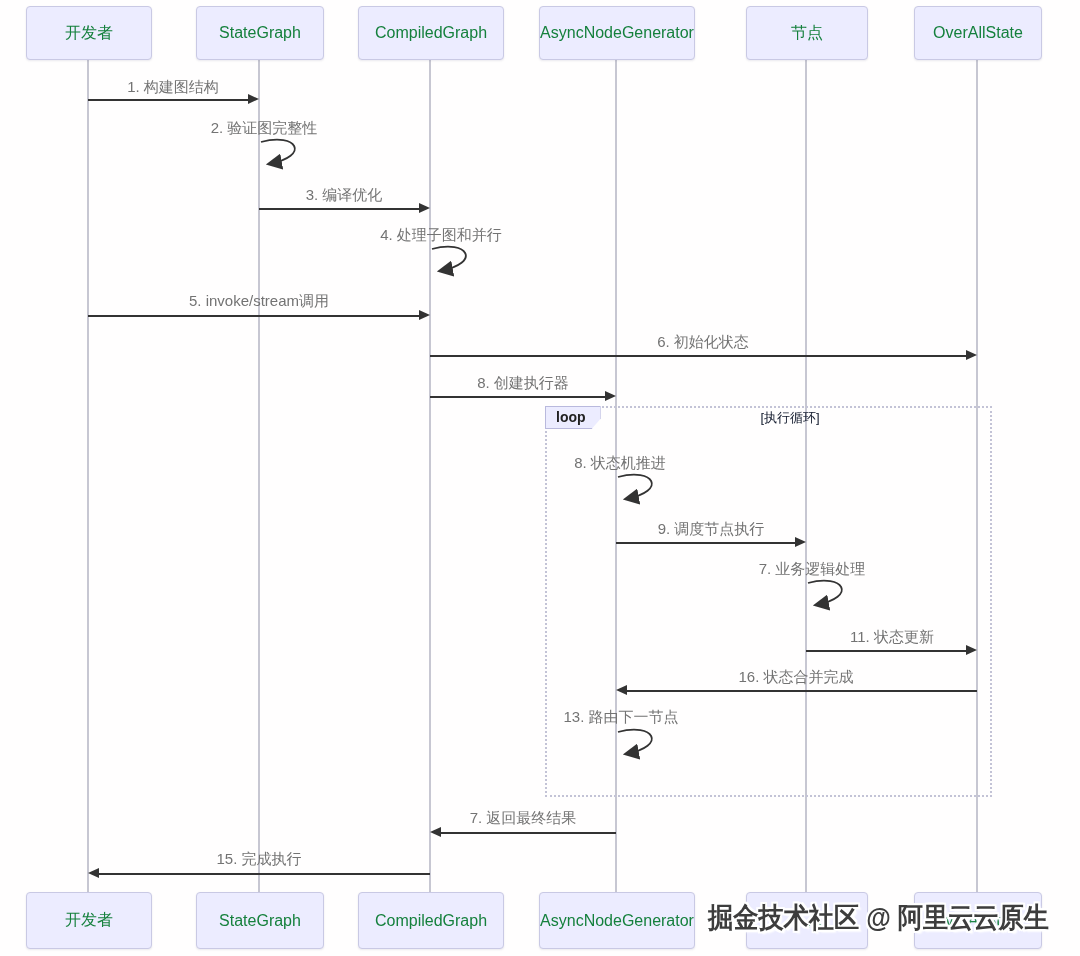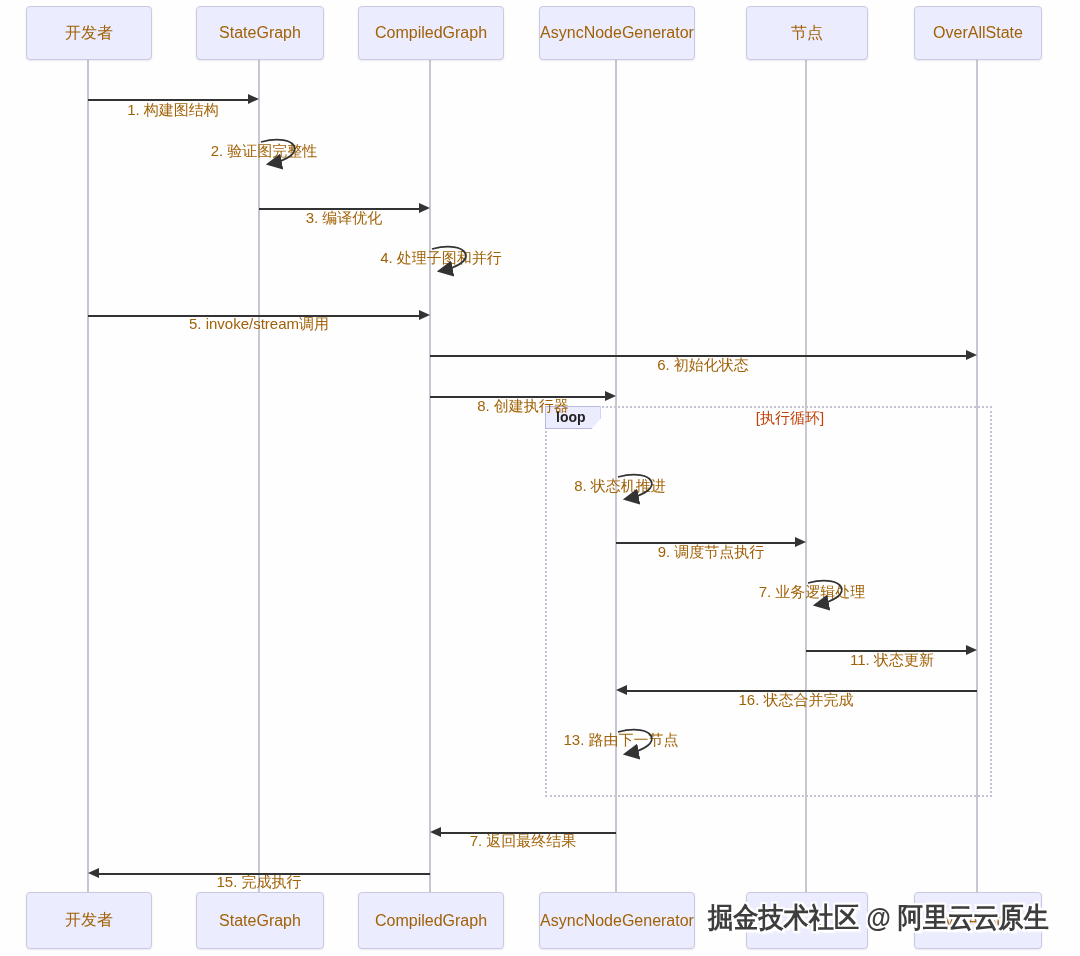--- a/index.html
+++ b/index.html
@@ -3,39 +3,39 @@
 <meta charset="utf-8">
 <style>
   html,body{margin:0;padding:0;background:#fff;}
   .stage{
     position:relative;width:1080px;height:956px;background:#fffefe;
     font-family:"Liberation Sans","DejaVu Sans",sans-serif;color:#333;overflow:hidden;
   }
   .actor{
     position:absolute;height:52px;background:#ECECFF;border:1px solid #c9c9e4;
     border-radius:4px;display:flex;align-items:center;justify-content:center;
-    font-size:16px;font-weight:500;color:#a16207;box-shadow:0 1px 2px rgba(80,80,120,.12);
+    font-size:16px;font-weight:500;color:#15803d;box-shadow:0 1px 2px rgba(80,80,120,.12);
   }
   .lifeline{position:absolute;width:2px;top:58px;height:834px;background:#c7c7d2;}
   .msg-label{
     position:absolute;transform:translateX(-50%);white-space:nowrap;
-    font-size:15px;color:#a16207;background:transparent;margin-top:23px;
+    font-size:15px;color:#737373;background:transparent;
   }
   .mline{position:absolute;height:2px;background:#333;}
   .head{position:absolute;width:0;height:0;border-top:5.5px solid transparent;border-bottom:5.5px solid transparent;}
   .head.r{border-left:11px solid #333;}
   .head.l{border-right:11px solid #333;}
   .selfloop{position:absolute;width:64px;height:34px;overflow:visible;}
   .loopframe{position:absolute;border:2px dotted #c3c3d6;}
   .looptag{
     position:absolute;background:#ECECFF;border:1px solid #b9b9dd;
     font-size:14px;font-weight:600;color:#222;padding:2px 14px 3px 10px;
     clip-path:polygon(0 0,100% 0,100% 55%,84% 100%,0 100%);
   }
-  .loopcond{position:absolute;transform:translateX(-50%);font-size:15px;font-weight:500;color:#c2410c;white-space:nowrap;}
+  .loopcond{position:absolute;transform:translateX(-50%);font-size:13px;font-weight:500;color:#0f172a;white-space:nowrap;}
   .watermark{
     position:absolute;left:708px;top:899px;font-size:28px;font-weight:700;color:#3d3d3d;
     letter-spacing:0px;white-space:nowrap;transform:scaleX(.9);transform-origin:left center;
     text-shadow:-2px -2px 0 #fff,2px -2px 0 #fff,-2px 2px 0 #fff,2px 2px 0 #fff,0 -2px 0 #fff,0 2px 0 #fff,-2px 0 0 #fff,2px 0 0 #fff,3px 3px 2px rgba(255,255,255,.9);
     z-index:10;
   }
 </style>
 </head>
 <body>
 

